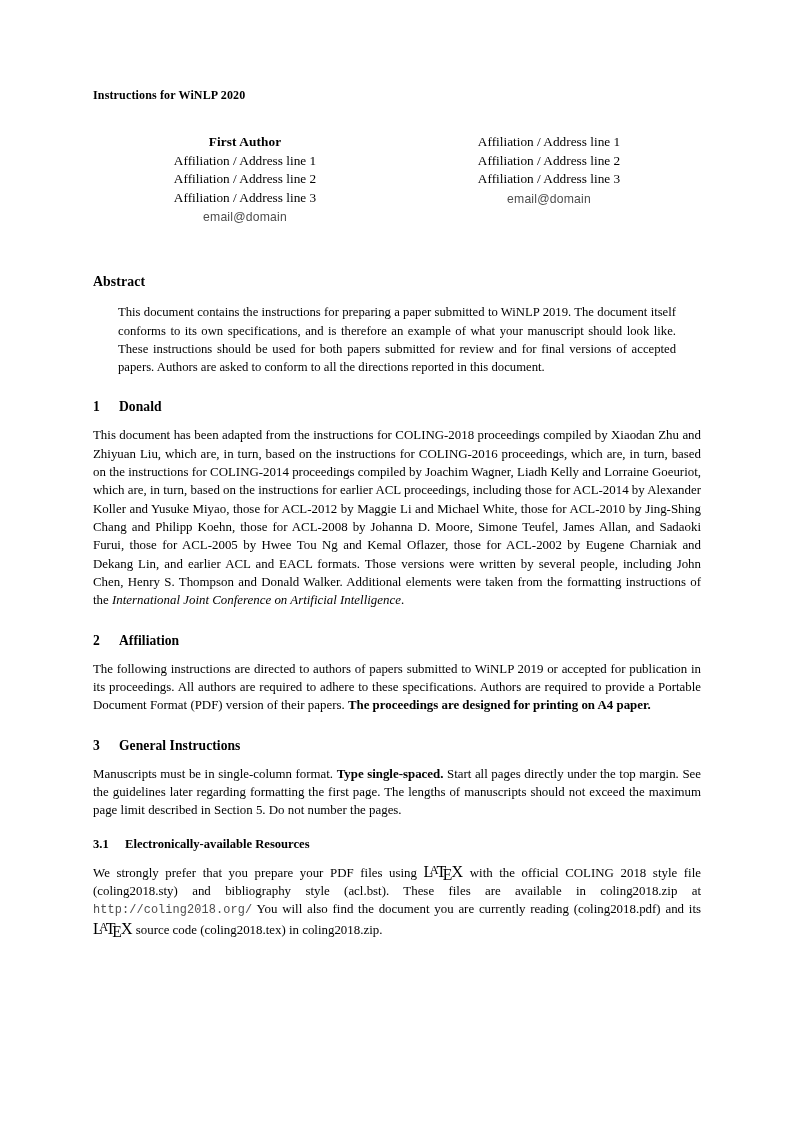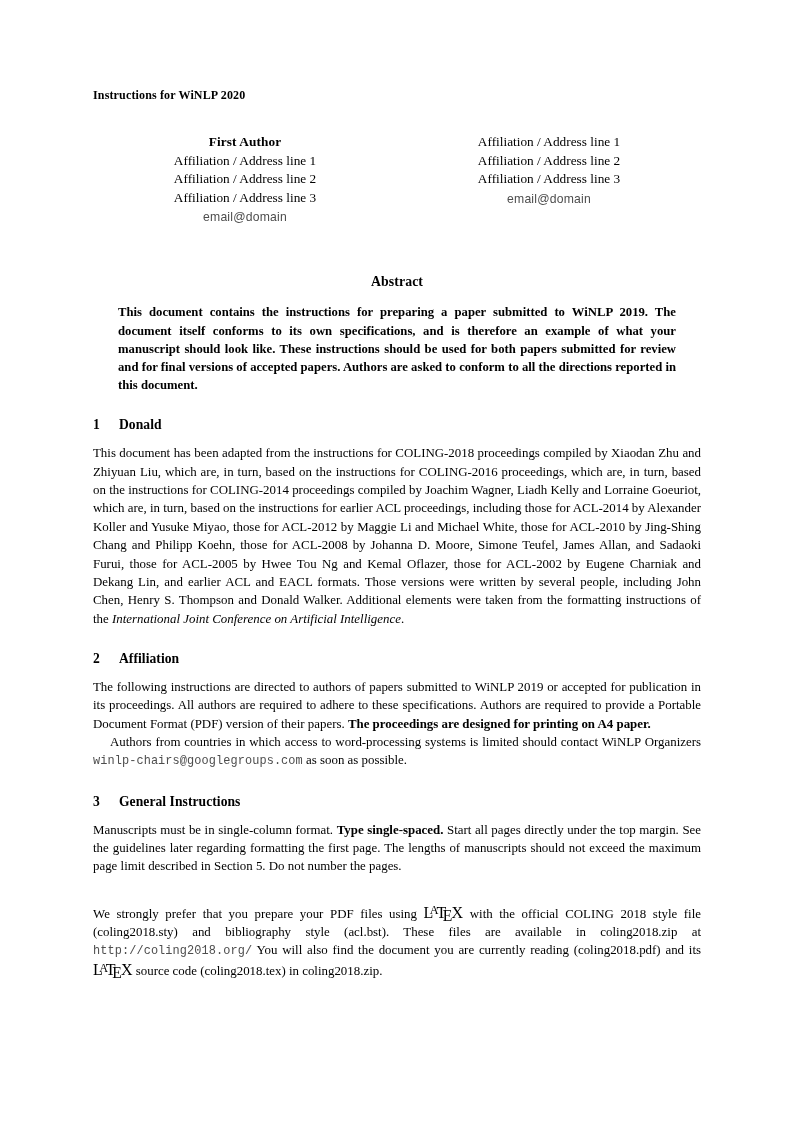--- a/index.html
+++ b/index.html
@@ -60,34 +60,33 @@
   .author-email {
     font-family: Liberation Sans, sans-serif;
     font-size: 12.2px;
     color: #4d4d4d;
     letter-spacing: 0.2px;
     margin-top: 1px;
   }
 
   
   .abstract-head {
-    text-align: center;
+    text-align: left;
     font-size: 13.8px;
     font-weight: bold;
     margin-top: 48px;
     letter-spacing: 0.1px;
   }
   .abstract-body {
     margin: 13px 25px 0 25px;
     font-size: 12.7px;
     line-height: 18.2px;
     text-align: justify;
     text-justify: inter-word;
     hyphens: manual;
-    font-weight: bold;
   }
 
   
   .sec-head {
     font-size: 13.6px;
     font-weight: bold;
     letter-spacing: 0.05px;
     display: flex;
   }
   .sec-num {
@@ -200,29 +199,32 @@
     <div class="gap-head"></div>
     <p class="body"><span>This document has been adapted from the instructions for COLING-2018 proceedings compiled by Xiaodan Zhu and Zhiyuan Liu, which are, in turn, based on the instructions for COLING-2016 proceedings, which are, in turn, based on the instructions for COLING-2014 proceedings compiled by Joachim Wagner, Liadh Kelly and Lorraine Goeuriot, which are, in turn, based on the instructions for earlier ACL proceedings, including those for ACL-2014 by Alexander Koller and Yusuke Miyao, those for ACL-2012 by Maggie Li and Michael White, those for ACL-2010 by Jing-Shing Chang and Philipp Koehn, those for ACL-2008 by Johanna D. Moore, Simone Teufel, James Allan, and Sadaoki Furui, those for ACL-2005 by Hwee Tou Ng and Kemal Oflazer, those for ACL-2002 by Eugene Charniak and Dekang Lin, and earlier ACL and EACL formats. Those versions were written by several people, including John Chen, Henry S. Thompson and Donald Walker. Additional elements were taken from the formatting instructions of the </span><span class="ital">International Joint Conference on Artificial Intelligence</span><span>.</span></p>
 
     <div class="gap-sec"></div>
     <div class="sec-head">
       <span class="sec-num">2</span>
       <span>Affiliation</span>
     </div>
     <div class="gap-head"></div>
     <p class="body"><span>The following instructions are directed to authors of papers submitted to WiNLP 2019 or accepted for publication in its proceedings. All authors are required to adhere to these specifications. Authors are required to provide a Portable Document Format (PDF) version of their papers. </span><span class="bold">The proceedings are designed for printing on A4 paper.</span></p>
-    <p class="body indent"><span>Authors from countries in which access to word-processing systems is limited should contact WiNLP Organizers </span><span class="mono">winlp-chairs@googlegroups.com</span><span> as soon as possible.</span></p>
 
     <div class="gap-sec"></div>
     <div class="sec-head">
       <span class="sec-num">3</span>
       <span>General Instructions</span>
     </div>
     <div class="gap-head"></div>
     <p class="body"><span>Manuscripts must be in single-column format. </span><span class="bold">Type single-spaced.</span><span> Start all pages directly under the top margin. See the guidelines later regarding formatting the first page. The lengths of manuscripts should not exceed the maximum page limit described in Section 5. Do not number the pages.</span></p>
 
     <div class="gap-sub"></div>
+    <div class="subsec-head">
+      <span class="subsec-num">3.1</span>
+      <span>Electronically-available Resources</span>
+    </div>
     <div class="gap-head"></div>
     <p class="body"><span>We strongly prefer that you prepare your PDF files using </span><span class="latex">L<span class="l-a">A</span><span class="l-t">T</span><span class="l-e">E</span>X</span><span> with the official COLING 2018 style file (coling2018.sty) and bibliography style (acl.bst). These files are available in coling2018.zip at </span><span class="mono">http://coling2018.org/</span><span> You will also find the document you are currently reading (coling2018.pdf) and its </span><span class="latex">L<span class="l-a">A</span><span class="l-t">T</span><span class="l-e">E</span>X</span><span> source code (coling2018.tex) in coling2018.zip.</span></p>
 
   </div>
 
 </div>
 
 </body></html>

